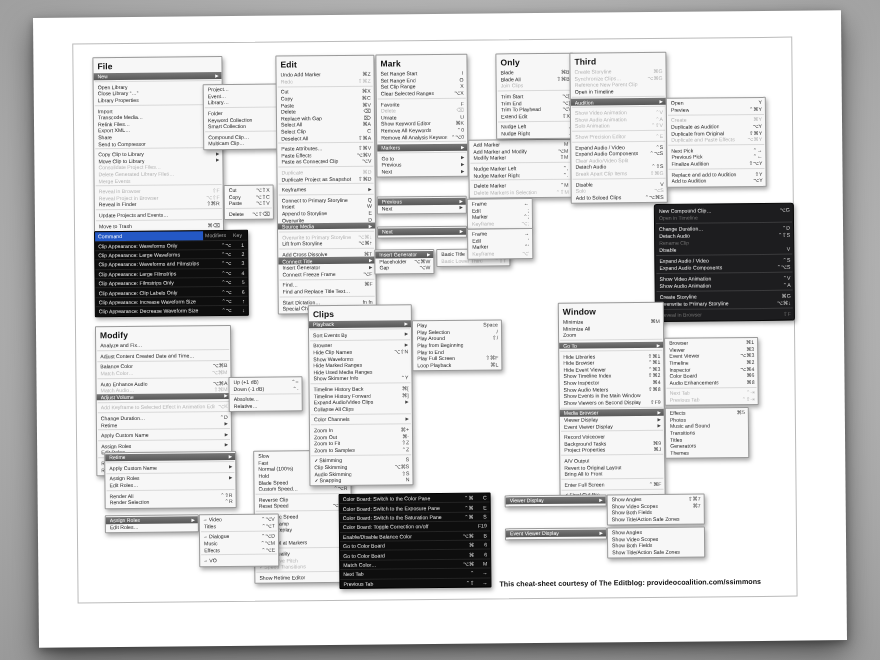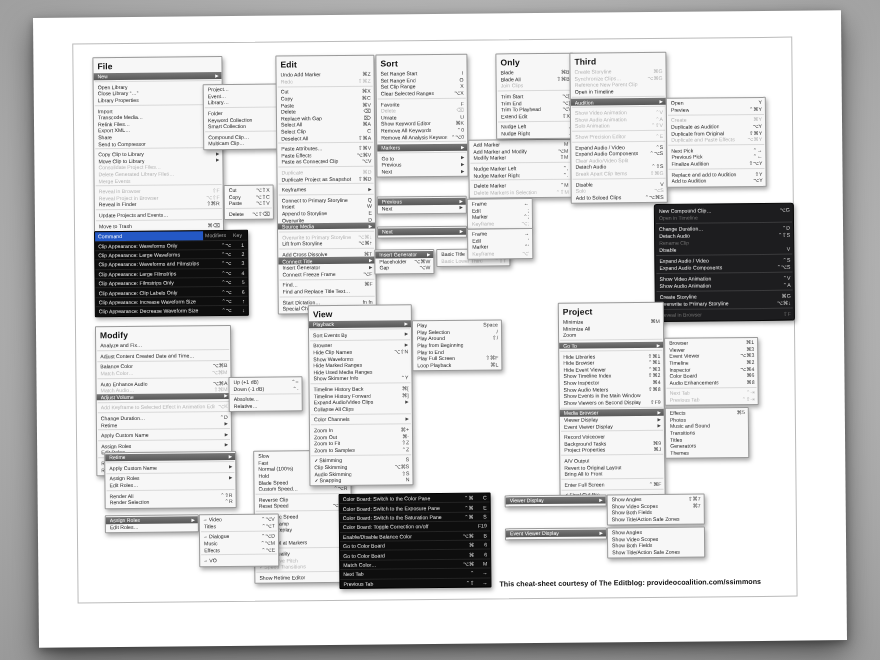--- a/index.html
+++ b/index.html
@@ -333,21 +333,21 @@
           <div class="m-row">
             <span class="m-label">Basic Title</span>
             <span class="m-short">⌃T</span>
           </div>
           <div class="m-row dis">
             <span class="m-label">Basic Lower Third</span>
             <span class="m-short">⌃⇧T</span>
           </div>
         </div>
         <div class="panel" style="left: 342px; top: 40px; width: 90px;">
-          <div class="m-title">Sort</div>
+          <div class="m-title">Mark</div>
           <div class="m-row">
             <span class="m-label">Set Range Start</span>
             <span class="m-short">I</span>
           </div>
           <div class="m-row">
             <span class="m-label">Set Range End</span>
             <span class="m-short">O</span>
           </div>
           <div class="m-row">
             <span class="m-label">Set Clip Range</span>
@@ -969,21 +969,21 @@
             <span class="m-label">Effects</span>
             <span class="m-short">⌃⌥E</span>
           </div>
           <div class="m-sep"></div>
           <div class="m-row">
             <span class="m-check">–</span>
             <span class="m-label">VO</span>
           </div>
         </div>
         <div class="panel" style="left: 272px; top: 290px; width: 102px;">
-          <div class="m-title">View</div>
+          <div class="m-title">Clips</div>
           <div class="m-row hl">
             <span class="m-label">Playback</span>
             <span class="m-arrow">▶</span>
           </div>
           <div class="m-sep"></div>
           <div class="m-row">
             <span class="m-label">Sort Events By</span>
             <span class="m-arrow">▶</span>
           </div>
           <div class="m-sep"></div>
@@ -1088,21 +1088,21 @@
           <div class="m-row">
             <span class="m-label">Play Full Screen</span>
             <span class="m-short">⇧⌘F</span>
           </div>
           <div class="m-row">
             <span class="m-label">Loop Playback</span>
             <span class="m-short">⌘L</span>
           </div>
         </div>
         <div class="panel" style="left: 522px; top: 290px; width: 104px;">
-          <div class="m-title">Project</div>
+          <div class="m-title">Window</div>
           <div class="m-row">
             <span class="m-label">Minimize</span>
             <span class="m-short">⌘M</span>
           </div>
           <div class="m-row">
             <span class="m-label">Minimize All</span>
           </div>
           <div class="m-row">
             <span class="m-label">Zoom</span>
           </div>

